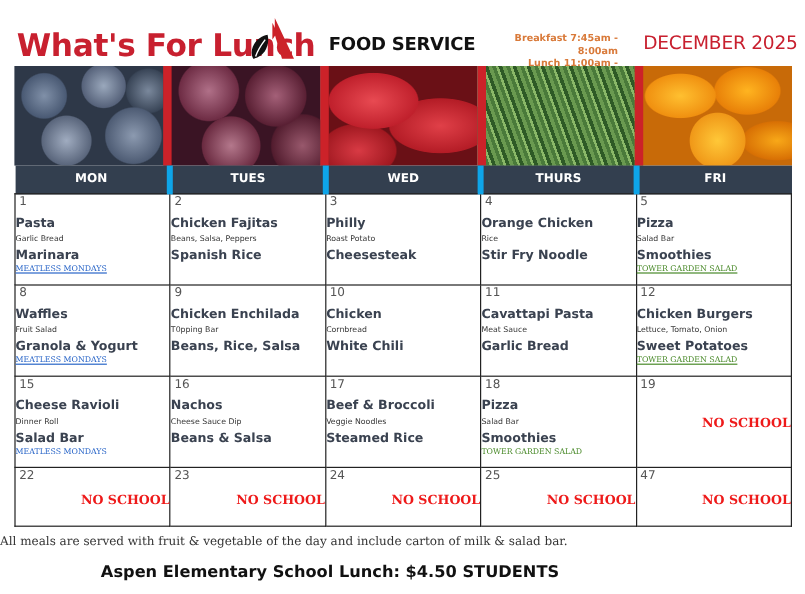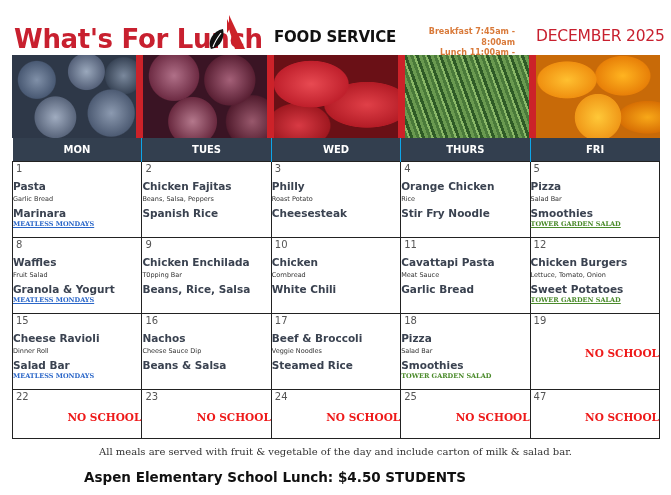--- a/index.html
+++ b/index.html
@@ -11,37 +11,37 @@
   .month{position:absolute;left:536px;top:27px;font-weight:normal;font-size:15.5px;color:#c8202f;letter-spacing:-0.2px;}
   .imgs{position:absolute;left:12px;top:55px;width:648px;height:83px;display:flex;}
   .img{flex:1;position:relative;overflow:hidden;border-left:7px solid #cc2229;}
   .img:first-child{border-left:none;}
   .blue{background:radial-gradient(circle at 20% 30%,#8090a8 0,#4a5a74 16%,transparent 17%),radial-gradient(circle at 60% 20%,#9aa8bc 0,#56627a 18%,transparent 19%),radial-gradient(circle at 80% 70%,#8c9ab0 0,#4e5c74 20%,transparent 21%),radial-gradient(circle at 35% 75%,#a0acc0 0,#5a667c 20%,transparent 21%),radial-gradient(circle at 90% 25%,#7a889c 0,#3a4658 14%,transparent 15%),#2e3848;}
   .grape{background:radial-gradient(circle at 25% 25%,#b07088 0,#6e2c44 22%,transparent 23%),radial-gradient(circle at 70% 30%,#a46078 0,#5a2034 24%,transparent 25%),radial-gradient(circle at 40% 80%,#b4788c 0,#6a2a40 24%,transparent 25%),radial-gradient(circle at 88% 80%,#98586c 0,#521c2e 20%,transparent 21%),#3a1424;}
   .straw{background:radial-gradient(ellipse at 30% 35%,#e84a52 0,#c0202c 30%,transparent 31%),radial-gradient(ellipse at 75% 60%,#e04048 0,#b41c26 32%,transparent 33%),radial-gradient(ellipse at 20% 85%,#d83a44 0,#a01820 22%,transparent 23%),#6a1016;}
   .bean{background:repeating-linear-gradient(70deg,#4a7a3a 0 3px,#8ab868 3px 5px,#2e5a26 5px 8px,#6a9a50 8px 11px),#3a6a30;}
   .pepper{background:radial-gradient(ellipse at 25% 30%,#ffc030 0,#f09010 22%,transparent 23%),radial-gradient(ellipse at 70% 25%,#ffb420 0,#e88008 22%,transparent 23%),radial-gradient(ellipse at 50% 75%,#ffc838 0,#f09818 26%,transparent 27%),radial-gradient(ellipse at 90% 75%,#f8a818 0,#d87004 18%,transparent 19%),#c86a08;}
   .grid{position:absolute;left:12px;top:138px;width:648px;border-collapse:collapse;table-layout:fixed;}
-  .grid th{background:#333f4f;color:#fff;font-size:10px;font-weight:bold;height:23px;padding:0;border-left:1px solid #0ea5e9;text-align:center;}
+  .grid th{background:#333f4f;color:#fff;font-size:10px;font-weight:bold;height:23px;padding:0;border-left:5px solid #0ea5e9;text-align:center;}
   .grid th:first-child{border-left:none;}
   .grid td{border:1px solid #222;vertical-align:top;padding:0;position:relative;}
   .row1 td,.row2 td,.row3 td{height:75px;}
   .row4 td{height:48px;}
   .num{position:absolute;left:3px;top:1px;font-size:10px;color:#555;}
   .cell{padding-top:17px;color:#333f4f;}
   .m1{font-size:10.5px;font-weight:bold;line-height:14px;color:#3a4250;}
   .m2{font-size:6.5px;line-height:13px;color:#333;}
   .m3{font-size:10.5px;font-weight:bold;line-height:14px;color:#3a4250;}
-  .tag{font-family:"DejaVu Serif",serif;font-size:6.5px;font-weight:bold;line-height:9px;text-decoration:underline;}
+  .tag{font-family:"DejaVu Serif",serif;font-size:6.5px;font-weight:normal;line-height:9px;text-decoration:underline;}
   .tag.blue-t{color:#2a66c8;}
   .tag.green-t{color:#4a8a2a;}
   .ns{font-family:"DejaVu Serif",serif;font-weight:bold;color:#ee1a1a;font-size:10.5px;text-align:right;}
   .row3 .ns{padding-top:33px;}
   .row4 .ns{padding-top:21px;}
-  .foot1{position:absolute;left:0;width:671px;top:446px;text-align:center;font-family:"DejaVu Serif",serif;font-size:10px;color:#333;}
+  .foot1{position:absolute;left:0;width:671px;top:446px;font-family:"DejaVu Serif",serif;font-size:10px;color:#333;}
   .foot2{position:absolute;left:0;width:550px;top:469px;text-align:center;font-weight:bold;font-size:13.5px;color:#111;}
 </style>
 </head>
 <body>
 
 <div class="title">What's For Lunch</div>
 <svg class="logo" viewBox="0 0 42 38">
   <polygon points="24,2 40,36 30,36 24,16" fill="#cc2229"></polygon>
   <polygon points="22,6 26,14 22,20" fill="#cc2229"></polygon>
   <path d="M6,36 C2,28 8,18 18,16 C20,24 16,34 6,36 Z" fill="#111"></path>

